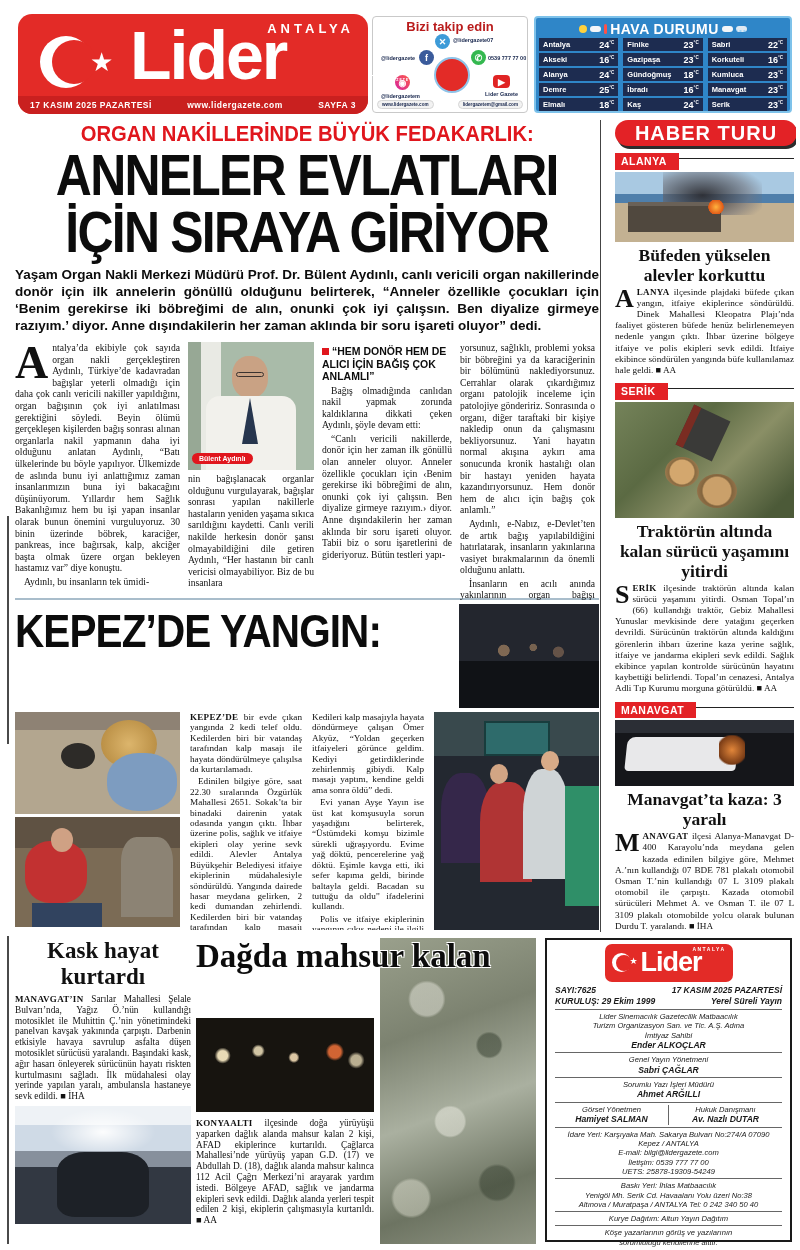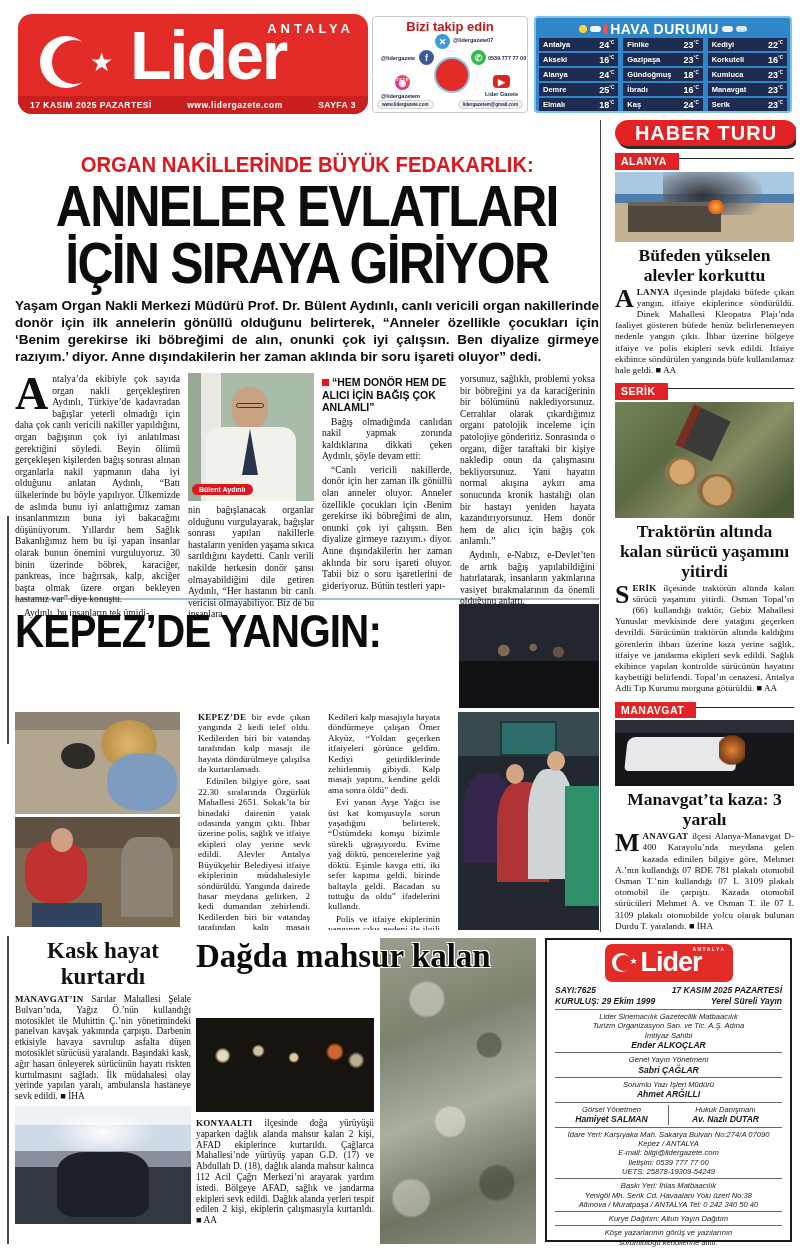--- a/index.html
+++ b/index.html
@@ -39,21 +39,21 @@
   .wi-rain{width:11px;height:6px;border-radius:4px;background:#dfe9f2;border-bottom:2px dotted #9fd3f5;}
   .wi-therm{width:3px;height:10px;border-radius:2px;background:#ff5148;}
   .w-grid{display:grid;grid-template-columns:1fr 1fr 1fr;column-gap:5px;row-gap:2px;margin-top:1px;}
   .w-cell{background:#1d2c50;color:#fff;display:flex;justify-content:space-between;align-items:center;padding:1px 4px;height:13px;}
   .w-city{font:700 7.5px "Liberation Sans",sans-serif;}
   .w-temp{font:800 9px "Liberation Sans",sans-serif;}
   .w-unit{font:700 4.5px "Liberation Sans",sans-serif;vertical-align:super;}
 
   
   .main{left:15px;top:122px;width:584px;height:478px;border-bottom:2px solid #a9bdcb;}
-  .kicker{text-align:center;color:#e0161d;font:800 22px/24px "Liberation Sans",sans-serif;margin-top:31px;}
+  .kicker{text-align:center;color:#e0161d;font:800 22px/24px "Liberation Sans",sans-serif;}
   .kicker span{display:inline-block;transform:scaleX(.92);}
   .mega{text-align:center;color:#0c0c0c;font-family:"Liberation Sans",sans-serif;font-weight:800;}
   .mega .ln{display:block;font-size:58px;line-height:57px;letter-spacing:-2px;}
   .mega .ln span{display:inline-block;transform:scaleX(.86);white-space:nowrap;}
   .lead{margin-top:6px;font:700 13.5px/17px "Liberation Sans",sans-serif;text-align:justify;color:#0c0c0c;}
   .cols{display:flex;gap:8px;margin-top:8px;height:258px;overflow:hidden;}
   .col{text-align:justify;font:9.6px/11.6px "Liberation Serif",serif;overflow:hidden;}
   .c1{width:165px;} .c2{width:126px;} .c3{width:130px;} .c4{width:135px;}
   .col p{margin-bottom:2px;}
   .col p.ind{text-indent:9px;}
@@ -93,21 +93,21 @@
   .ph-manavgat .crush{position:absolute;left:58%;top:22%;width:26px;height:30px;background:radial-gradient(circle,#e2863a,#7a3c16 70%,transparent 80%);}
 
   
   .kepez{left:15px;top:604px;width:584px;height:330px;}
   .kz-head{position:absolute;left:0;top:4px;width:446px;color:#0c0c0c;font-family:"Liberation Sans",sans-serif;font-weight:800;}
   .kz-head .ln{display:block;font-size:46px;line-height:47px;letter-spacing:-1px;}
   .kz-head .ln span{display:inline-block;transform:scaleX(.88);transform-origin:left;white-space:nowrap;}
   .ph-kepez-top{position:absolute;right:0;top:0;width:140px;height:104px;background:linear-gradient(180deg,#23262e 0 55%,#101216 55% 100%);}
   .ph-kepez-top::after{content:"";position:absolute;left:20%;top:30%;width:60%;height:30%;
         background:radial-gradient(circle at 20% 50%,rgba(220,170,120,.5) 0 8%,transparent 9%),radial-gradient(circle at 55% 40%,rgba(220,170,120,.45) 0 7%,transparent 8%),radial-gradient(circle at 85% 55%,rgba(200,150,110,.4) 0 7%,transparent 8%);}
-  .kz-row{position:absolute;left:0;top:108px;width:584px;height:218px;display:flex;gap:18px;overflow:hidden;}
+  .kz-row{position:absolute;left:0;top:108px;width:584px;height:218px;display:flex;gap:10px;overflow:hidden;}
   .kz-photos{width:165px;display:flex;flex-direction:column;gap:3px;}
   .ph-kepez1{position:relative;height:102px;background:linear-gradient(180deg,#8e8274 0 18%,#b3a68f 18% 100%);}
   .ph-kepez1 .hair{position:absolute;right:14%;top:8%;width:56px;height:48px;border-radius:50%;background:radial-gradient(circle,#dcb56c,#b98e44 80%);}
   .ph-kepez1 .shirt{position:absolute;right:2%;top:40%;width:70px;height:58px;border-radius:45%;background:#7d9cc0;}
   .ph-kepez1 .cat{position:absolute;left:28%;top:30%;width:34px;height:26px;border-radius:50%;background:#2d2b28;}
   .ph-kepez2{position:relative;height:110px;background:linear-gradient(180deg,#5f5243 0 28%,#7b6b55 28% 100%);}
   .ph-kepez2 .hoodie{position:absolute;left:6%;top:22%;width:62px;height:62px;border-radius:40%;background:#c23131;}
   .ph-kepez2 .face{position:absolute;left:22%;top:10%;width:22px;height:24px;border-radius:50%;background:#cfa184;}
   .ph-kepez2 .jeans{position:absolute;left:10%;bottom:0;width:70px;height:24px;background:#31435f;}
   .ph-kepez2 .other{position:absolute;right:4%;top:18%;width:52px;height:80px;background:#8c8374;border-radius:30% 30% 0 0;}
@@ -220,21 +220,21 @@
     <div class="w-grid">
       <div class="w-cell">
           <span class="w-city">Antalya</span>
           <span class="w-temp"><span>24</span><span class="w-unit">°C</span></span>
         </div>
       <div class="w-cell">
           <span class="w-city">Finike</span>
           <span class="w-temp"><span>23</span><span class="w-unit">°C</span></span>
         </div>
       <div class="w-cell">
-          <span class="w-city">Kediyi</span>
+          <span class="w-city">Sabri</span>
           <span class="w-temp"><span>22</span><span class="w-unit">°C</span></span>
         </div>
       <div class="w-cell">
           <span class="w-city">Akseki</span>
           <span class="w-temp"><span>16</span><span class="w-unit">°C</span></span>
         </div>
       <div class="w-cell">
           <span class="w-city">Gazipaşa</span>
           <span class="w-temp"><span>23</span><span class="w-unit">°C</span></span>
         </div>
@@ -373,21 +373,21 @@
           <span class="face"></span>
           <span class="jeans"></span>
         </div>
       </div>
       <div class="kz-col">
         <p><span class="leadword">KEPEZ’DE</span><span> bir evde çıkan yangında 2 kedi telef oldu. Kedilerden biri bir vatandaş tarafından kalp masajı ile hayata döndürülmeye çalışılsa da kurtarılamadı.</span></p>
         <p class="ind">Edinilen bilgiye göre, saat 22.30 sıralarında Özgürlük Mahallesi 2651. Sokak’ta bir binadaki dairenin yatak odasında yangın çıktı. İhbar üzerine polis, sağlık ve itfaiye ekipleri olay yerine sevk edildi. Alevler Antalya Büyükşehir Belediyesi itfaiye ekiplerinin müdahalesiyle söndürüldü. Yangında dairede hasar meydana gelirken, 2 kedi dumandan zehirlendi. Kedilerden biri bir vatandaş tarafından kalp masajı yapılarak hayata döndürülmeye çalışıldı ancak kurtarılamadı. Ev sahipleri, kedilerin telef olduğunu görünce gözyaşlarına boğuldu.</p>
       </div>
       <div class="kz-col">
         <p>Kedileri kalp masajıyla hayata döndürmeye çalışan Ömer Akyüz, “Yoldan geçerken itfaiyeleri görünce geldim. Kediyi getirdiklerinde zehirlenmiş gibiydi. Kalp masajı yaptım, kendine geldi ama sonra öldü” dedi.</p>
-        <p class="ind">Evi yanan Ayşe Yağcı ise üst kat komşusuyla sorun yaşadığını belirterek, “Üstümdeki komşu bizimle sürekli uğraşıyordu. Evime yağ döktü, pencerelerine yağ döktü. Eşimle kavga etti, iki sefer kapıma geldi, birinde baltayla geldi. Bacadan su tuttuğu da oldu” ifadelerini kullandı.</p>
+        <p class="ind">Evi yanan Ayşe Yayın ise üst kat komşusuyla sorun yaşadığını belirterek, “Üstümdeki komşu bizimle sürekli uğraşıyordu. Evime yağ döktü, pencerelerine yağ döktü. Eşimle kavga etti, iki sefer kapıma geldi, birinde baltayla geldi. Bacadan su tuttuğu da oldu” ifadelerini kullandı.</p>
         <p class="ind">Polis ve itfaiye ekiplerinin yangının çıkış nedeni ile ilgili inceleme başlattığı, ev sahibinin üst kat komşusunun evi kundakladığı iddiasının araştırıldığı öğrenildi. ■ İHA</p>
       </div>
       <div class="ph-kepez-right">
         <span class="balc"></span>
         <span class="p1"></span>
         <span class="p2"></span>
         <span class="p3"></span>
         <span class="p4"></span>
         <span class="f1"></span>
         <span class="f2"></span>

